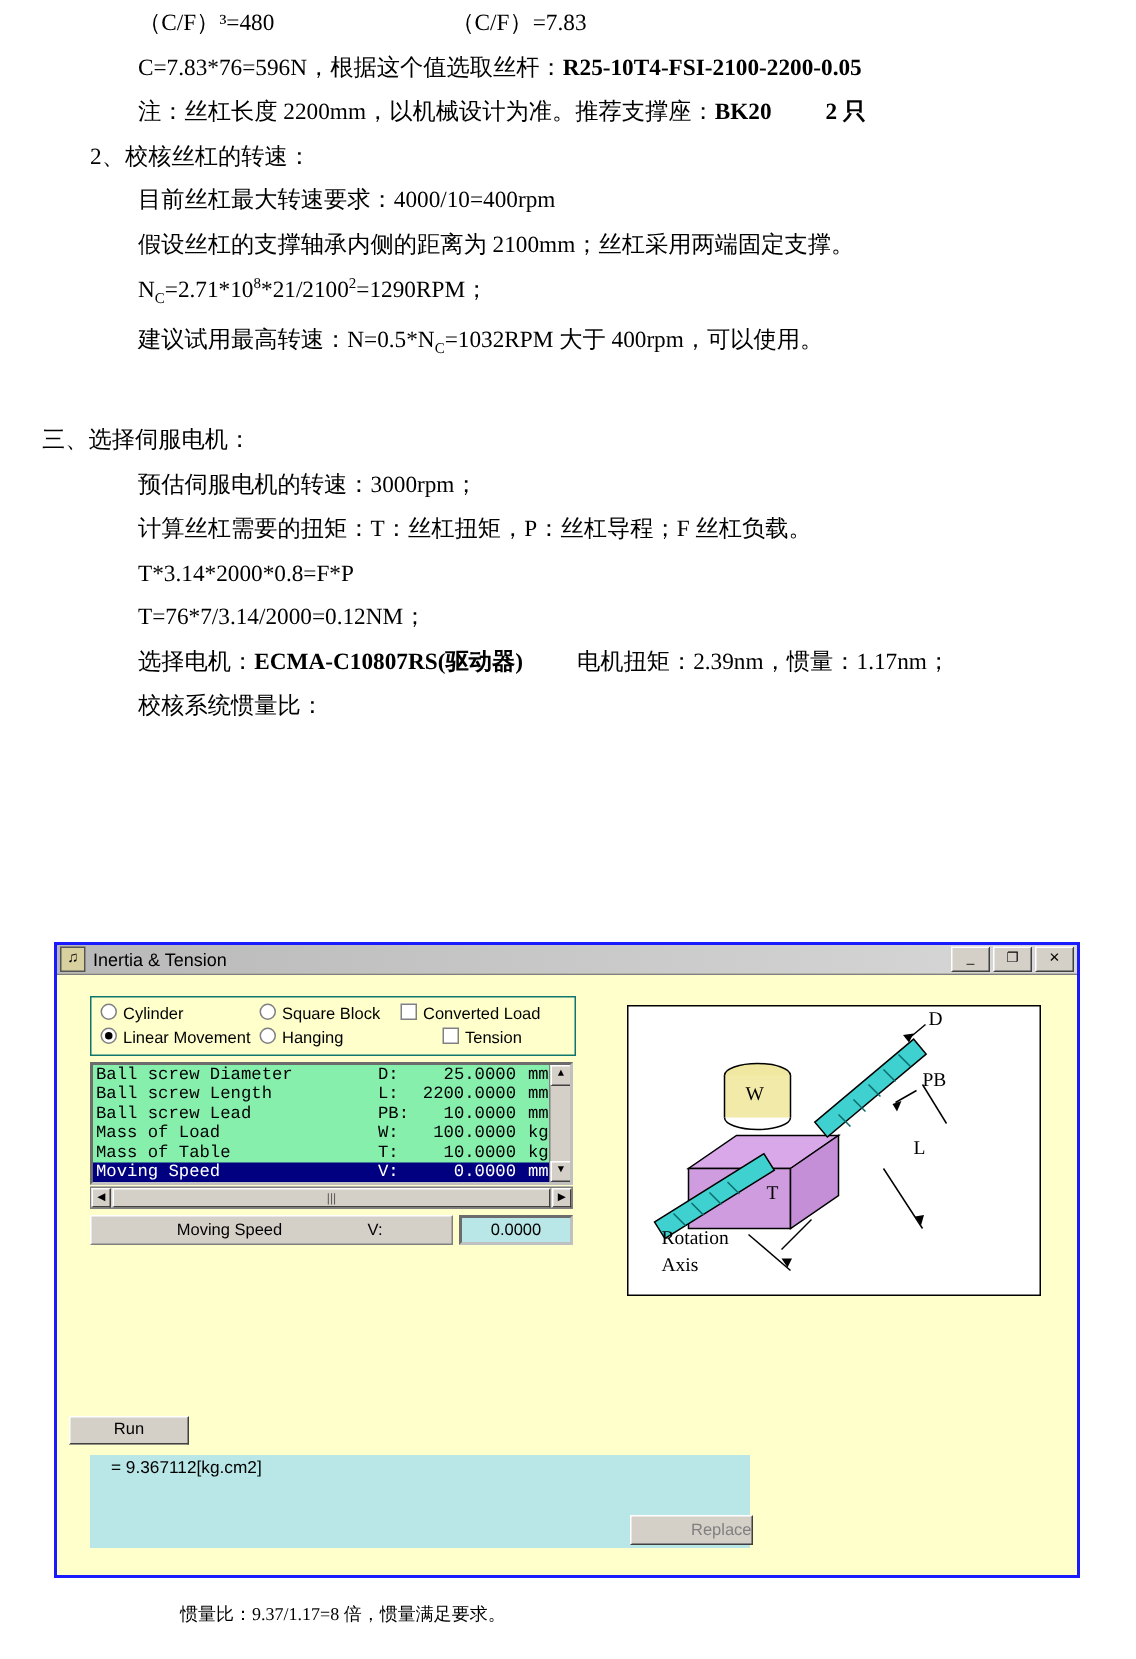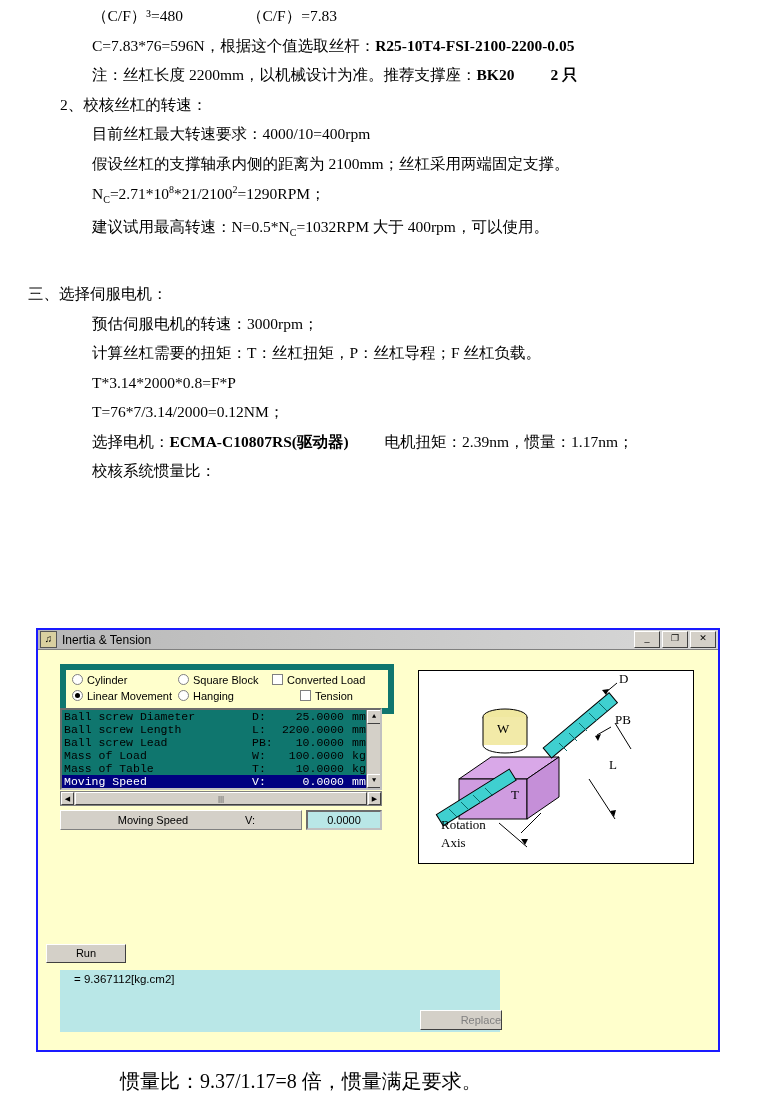--- a/index.html
+++ b/index.html
@@ -34,21 +34,21 @@
   .indent1 { padding-left: 64px; }
   .indent-num { padding-left: 32px; }
   .indent-head { padding-left: 0px; }
   .bold { font-weight: bold; }
   sup { font-size: 10px; vertical-align: super; }
   sub { font-size: 10px; vertical-align: sub; }
   .gap-row {
     display: flex;
     align-items: flex-end;
   }
-  .gap-row .c2 { margin-left: 64px; }
+  .gap-row .c2 { margin-left: 118px; }
 
   
   .app-window {
     position: absolute;
     left: 36px;
     top: 628px;
     width: 684px;
     height: 424px;
     background: #ffffcc;
     border: 2px solid #1a1aff;
@@ -96,21 +96,21 @@
     position: relative;
     width: 100%;
     height: calc(100% - 20px);
     background: #ffffcc;
   }
   
   .optbox {
     position: absolute;
     left: 22px; top: 14px;
     width: 322px; height: 38px;
-    border: 6px solid #0f766e;
+    border: 1px solid #0f766e;
     background: #ffffcc;
   }
   .opt {
     position: absolute;
     font-size: 11px;
     color: #000;
     white-space: nowrap;
   }
   .radio {
     display: inline-block;
@@ -136,21 +136,21 @@
     border: 1px solid #808080;
     background: #ffffff;
     vertical-align: -1px;
     margin-right: 4px;
   }
   
   .listbox {
     position: absolute;
     left: 22px; top: 58px;
     width: 322px; height: 82px;
-    background: #0f766e;
+    background: #86efac;
     border: 2px inset #c0c0c0;
     box-sizing: border-box;
     overflow: hidden;
     font-family: "Liberation Mono", "DejaVu Sans Mono", monospace;
   }
   .lrow {
     font-size: 11.5px;
     line-height: 13px;
     padding: 0 2px;
     white-space: pre;
@@ -294,21 +294,21 @@
     box-sizing: border-box;
     font-size: 11px;
     text-align: right;
     line-height: 18px;
     color: #808080;
   }
   .footer-line {
     position: absolute;
     left: 28px;
     top: 1068px;
-    font-size: 20px;
+    font-size: 12px;
     padding-left: 92px;
     white-space: nowrap;
   }
 </style>
 </head>
 <body>
 
 <div class="doc">
 
   <div class="para line gap-row">

